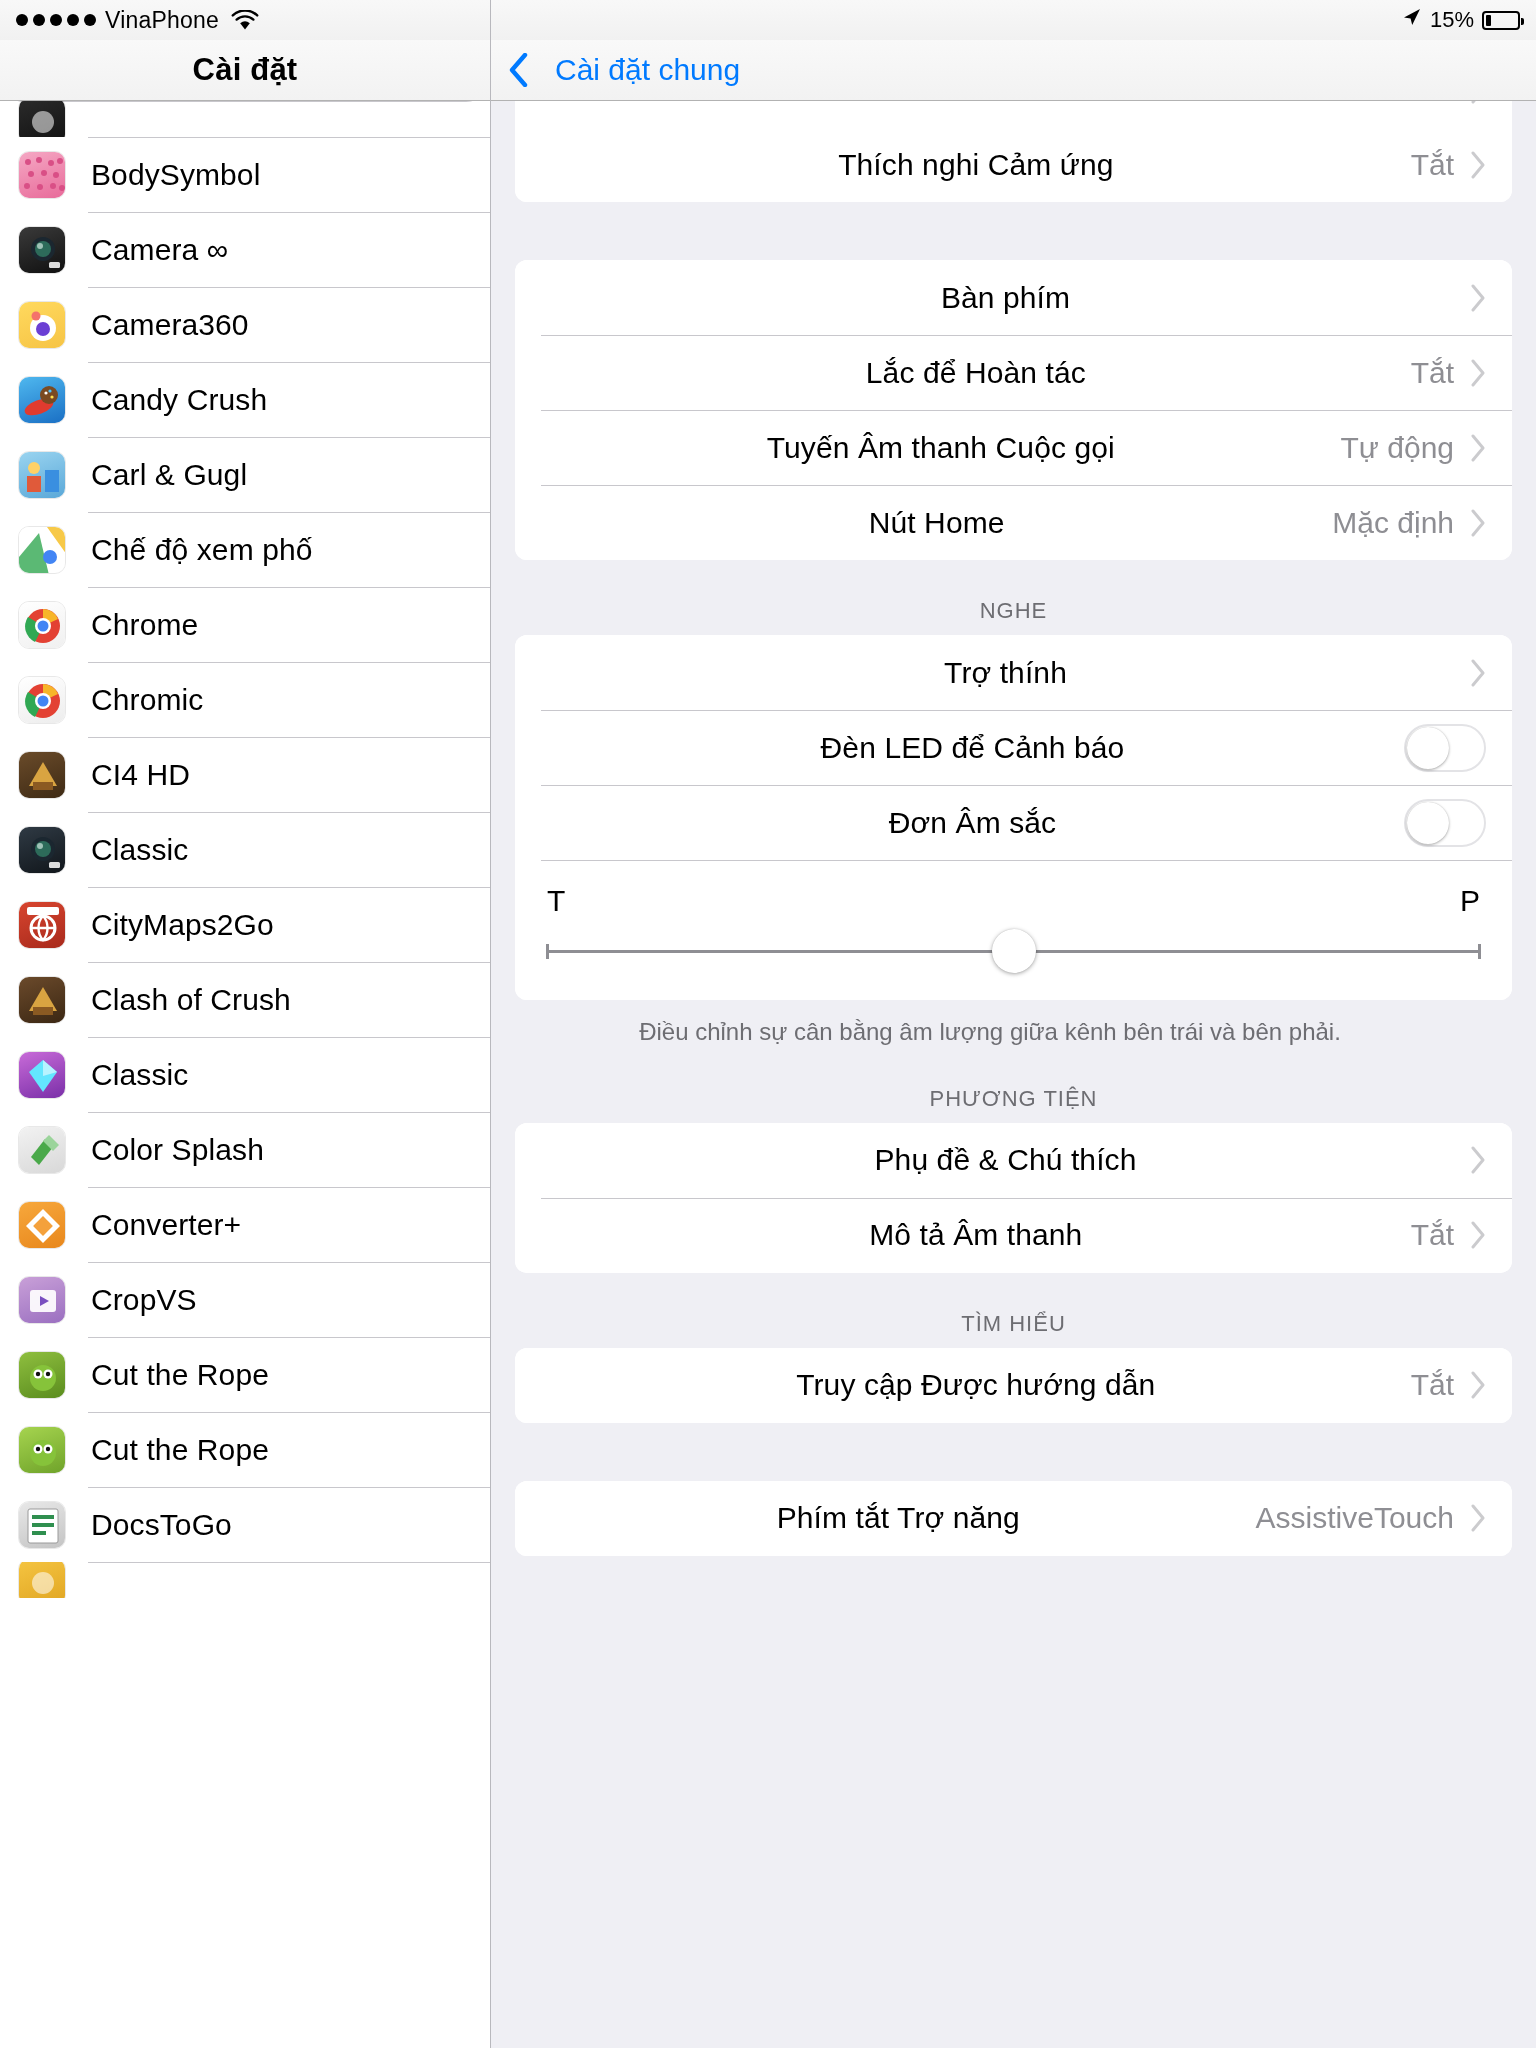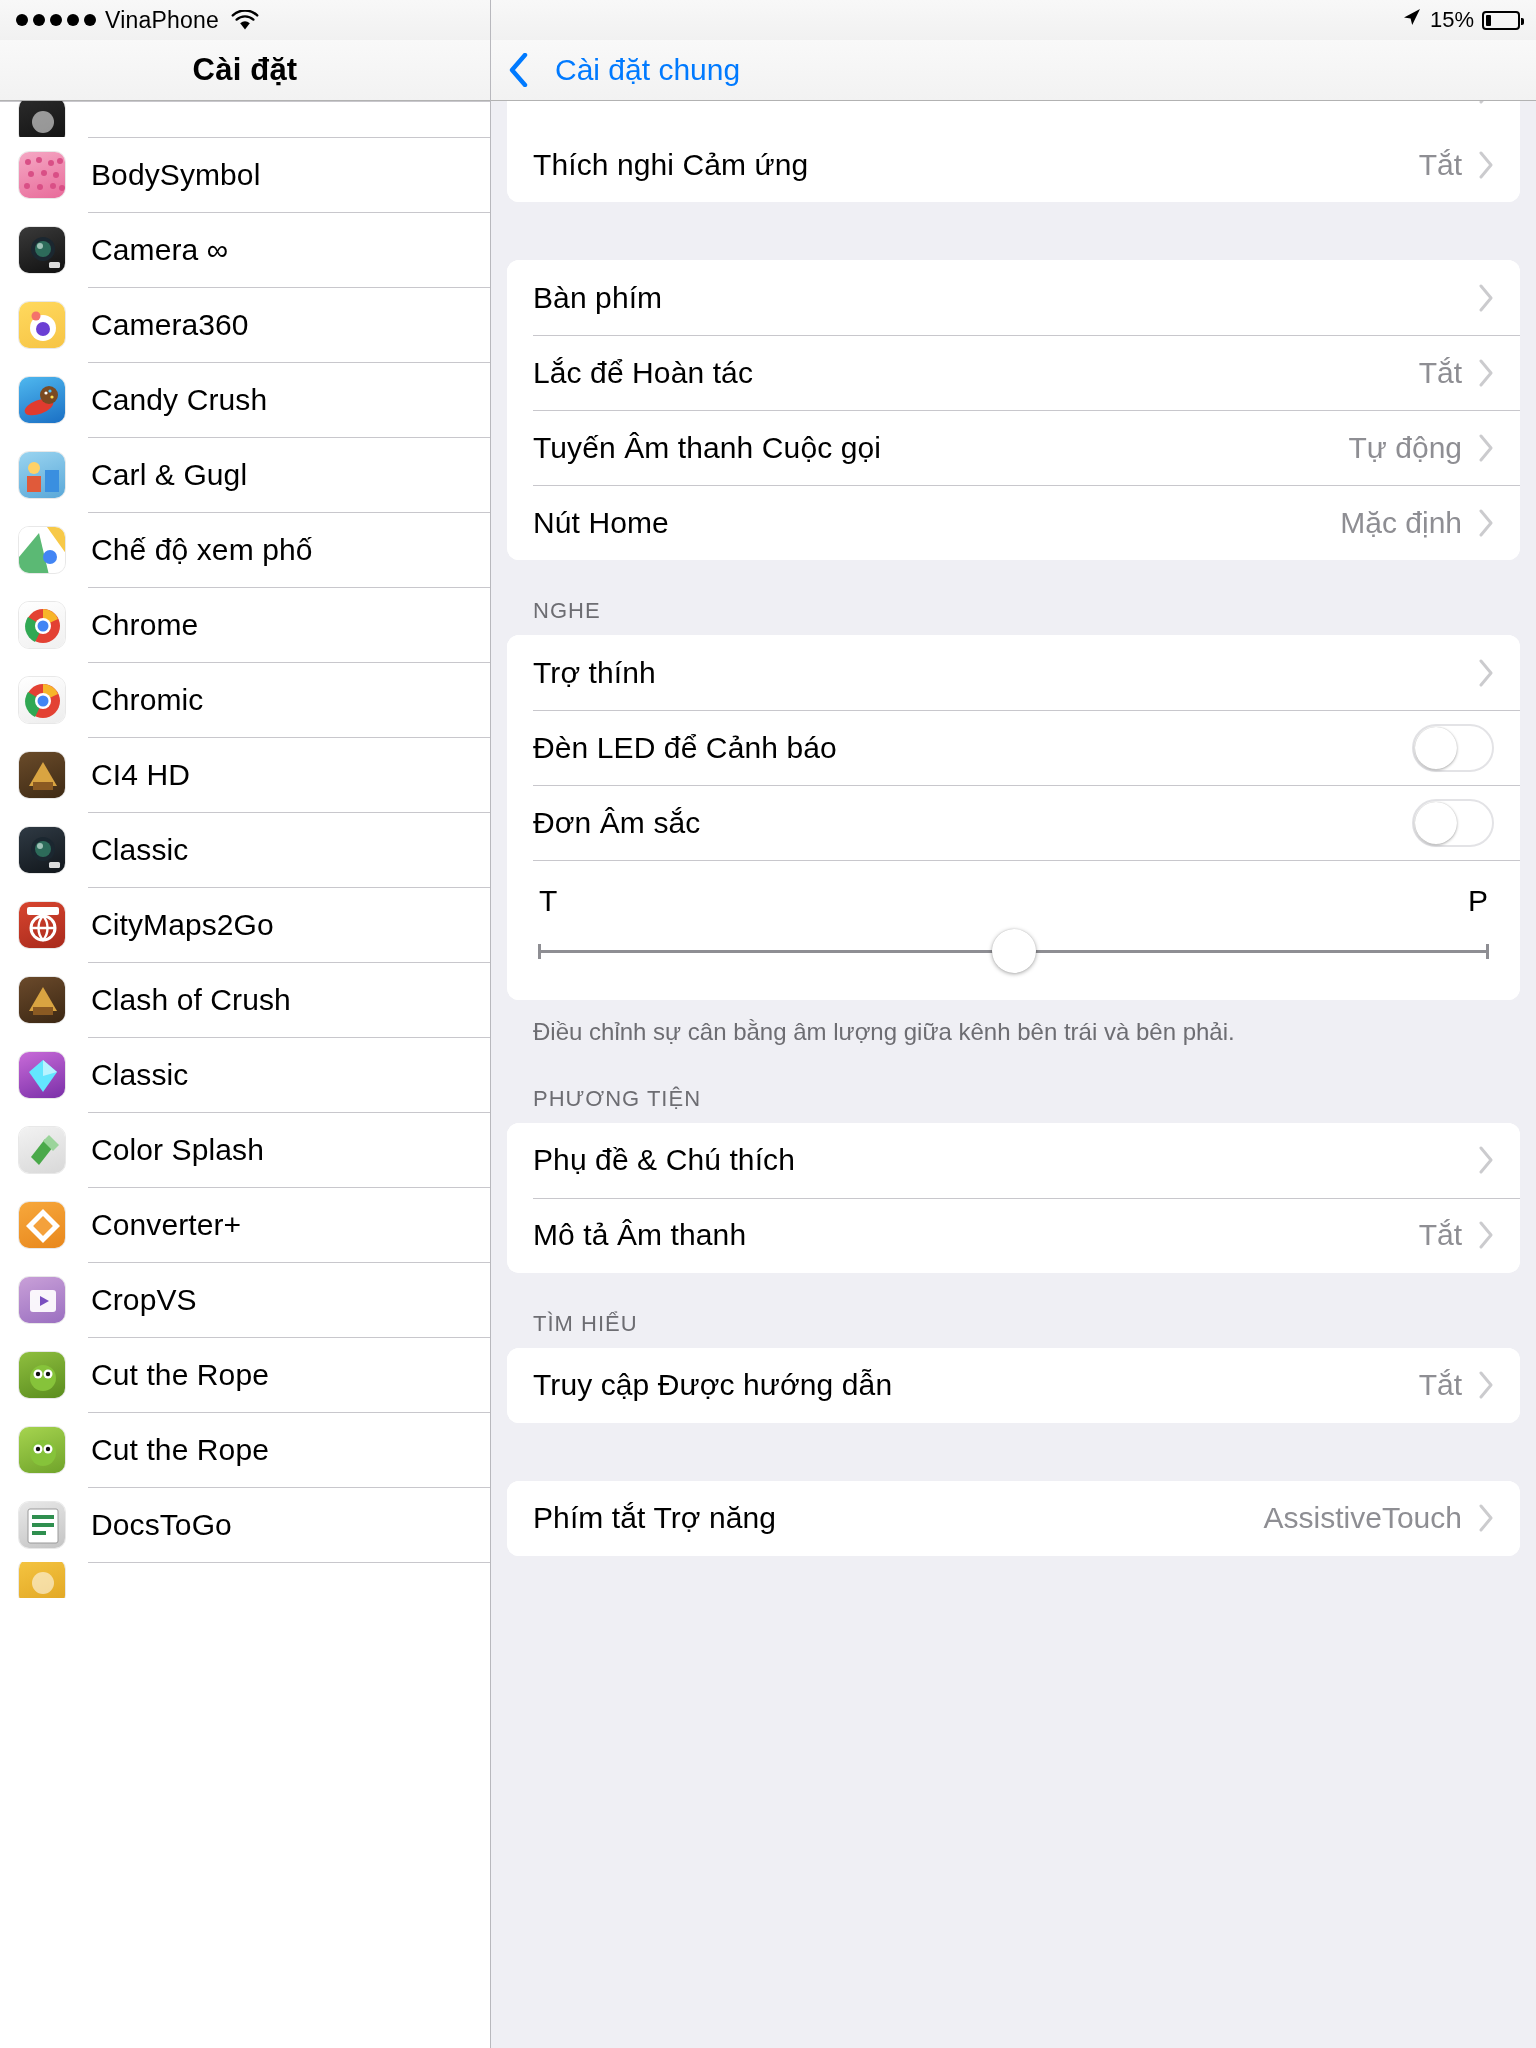--- a/index.html
+++ b/index.html
@@ -39,20 +39,21 @@
     border-bottom: 1px solid #b2b2b2;
     display: flex; align-items: center; justify-content: center; text-align: center;
   }
   .left-title { font-size: 31px; font-weight: bold; color: #000; letter-spacing: .2px; }
 
   .left-list {
     flex: 1 1 auto;
     overflow: hidden;
     background: #fff;
     position: relative;
+    border-radius: 24px;
   }
   .app-row {
     display: flex; align-items: center;
     height: 75px;
     padding-left: 18px;
     position: relative;
   }
   .app-row + .app-row::before,
   .app-row::before {
     content: ""; position: absolute; left: 88px; right: 0; top: 0;
@@ -124,22 +125,23 @@
   .right-title {
     position: absolute; left: 0; right: 0; 
     font-size: 31px; font-weight: bold; color: #000;
     transform: translateX(-180px);
     pointer-events: none;
   }
 
   .right-scroll {
     flex: 1 1 auto;
     overflow: hidden;
-    padding: 0 16px;
-    position: relative;
+    padding: 0 24px;
+    position: relative;
+    text-align: center;
   }
 
   .group {
     background: #fff;
     border-radius: 12px;
     overflow: hidden;
     margin-bottom: 0;
   }
   .group.clipped-top { border-radius: 0 0 12px 12px; }
 

